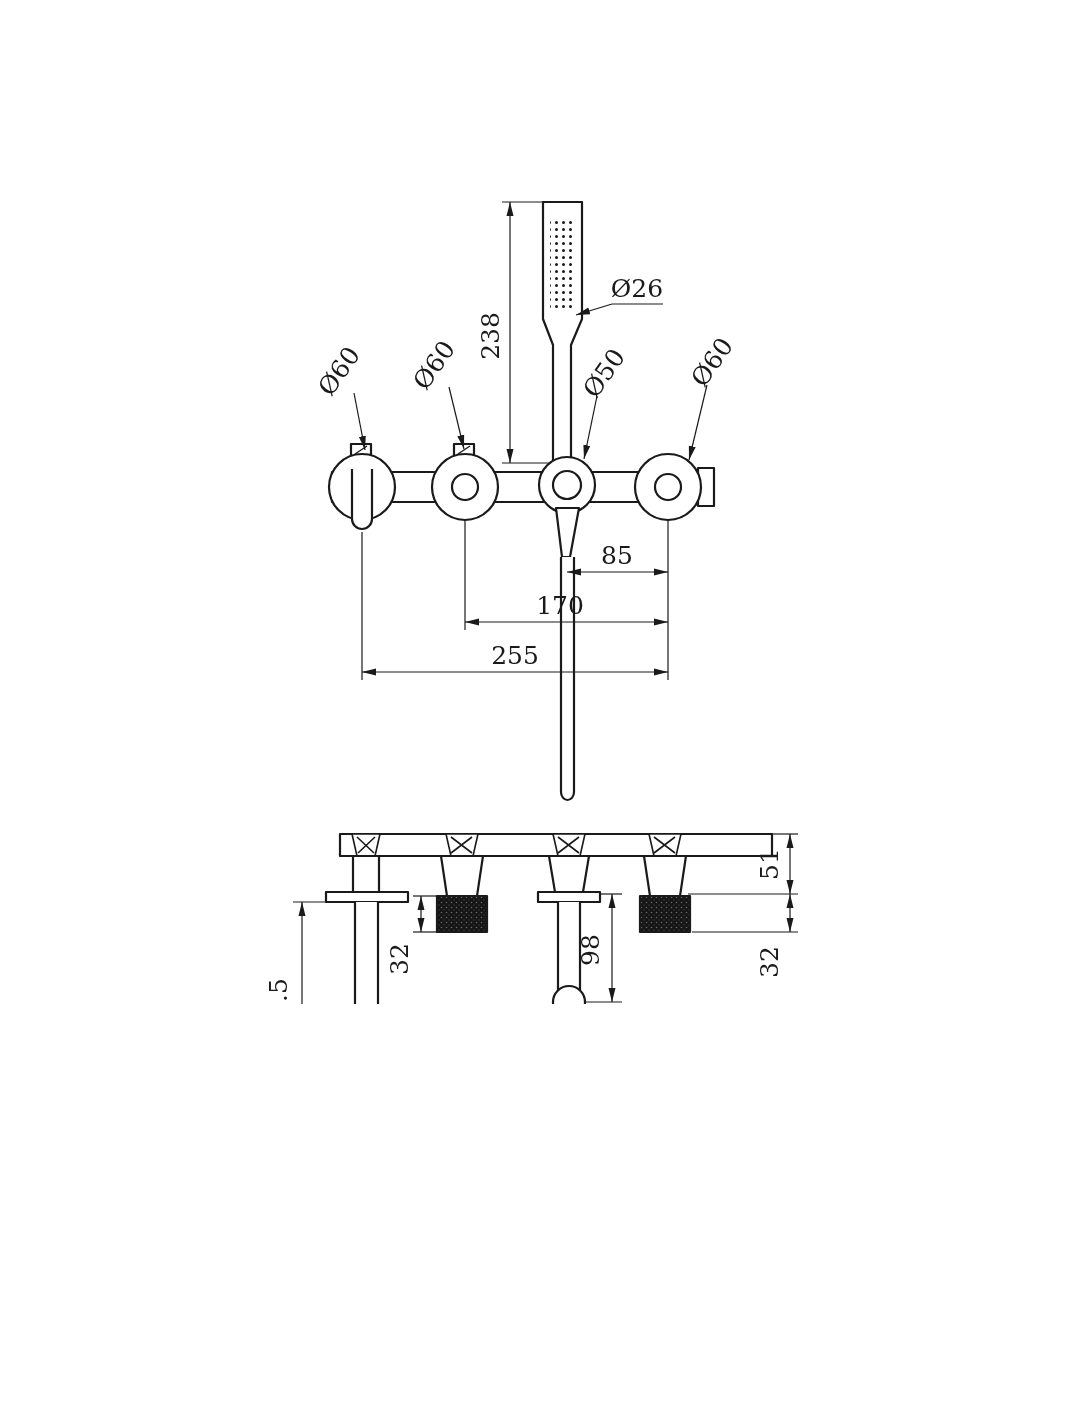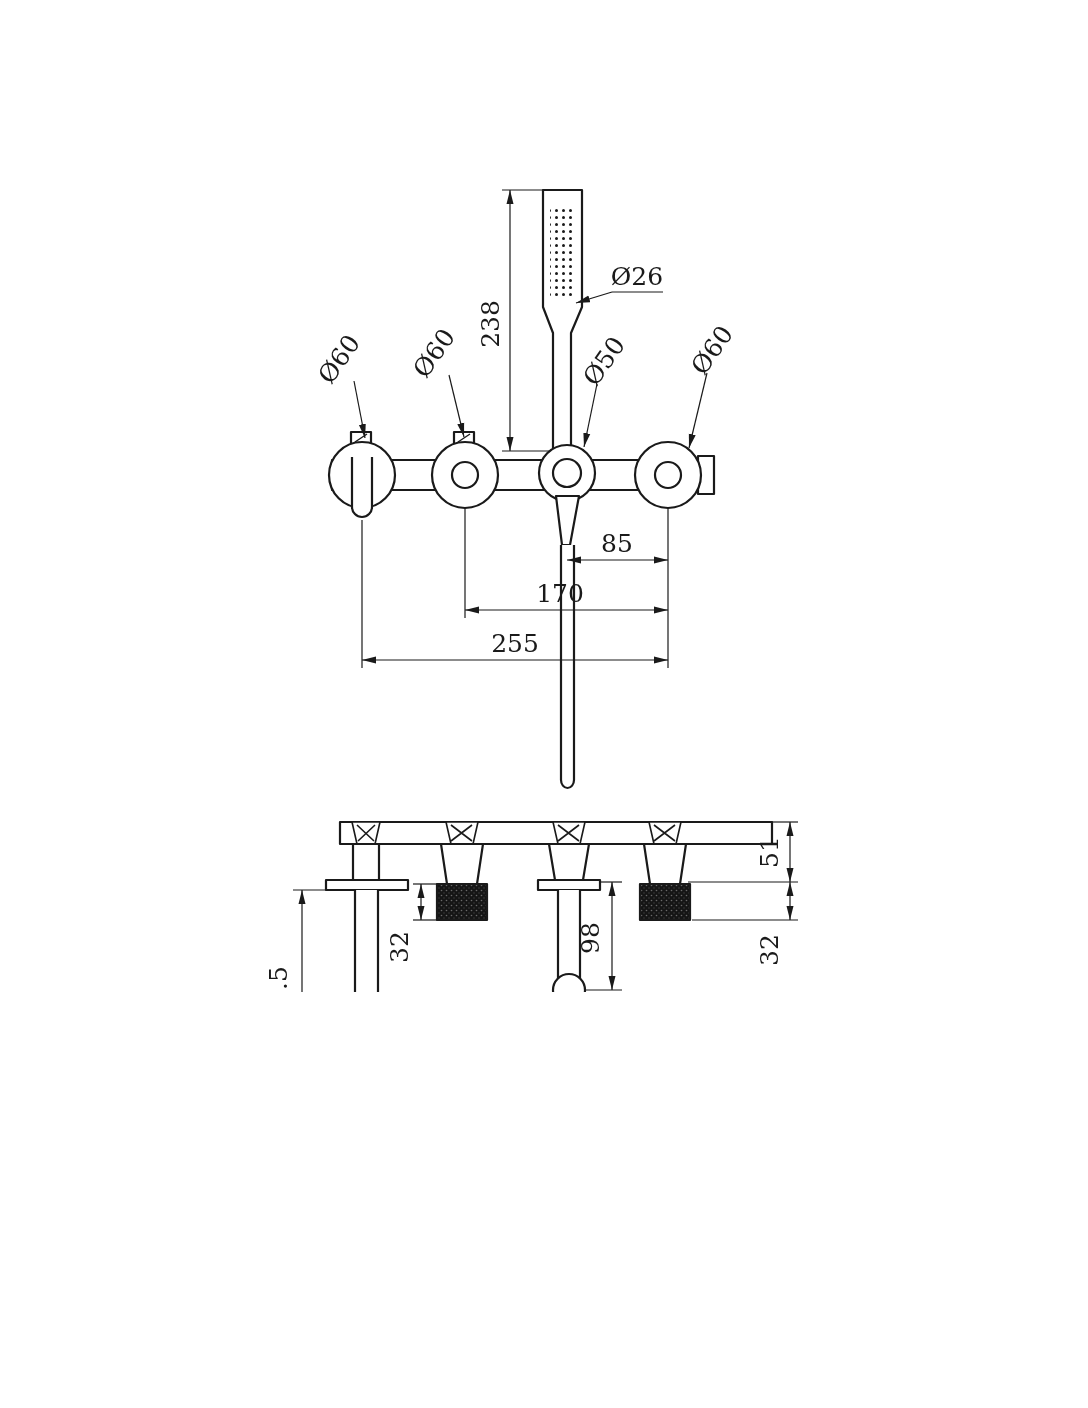--- a/index.html
+++ b/index.html
@@ -1,16 +1,16 @@
 <!DOCTYPE html>
 <html><head>
 <meta charset="utf-8">
 <style>
   html,body{margin:0;padding:0;background:#ffffff;}
-  .page{position:relative;width:1088px;height:988px;background:#ffffff;overflow:hidden;margin:4px auto;}
+  .page{position:relative;width:1088px;height:988px;background:#ffffff;overflow:hidden;margin:16px auto;}
   svg{position:absolute;top:0;left:0;}
   text.dim{
     font-family:"DejaVu Serif","Liberation Serif",serif;
     font-size:25px;
     fill:#1a1a1a;
     text-anchor:middle;
   }
 </style>
 </head>
 <body>

